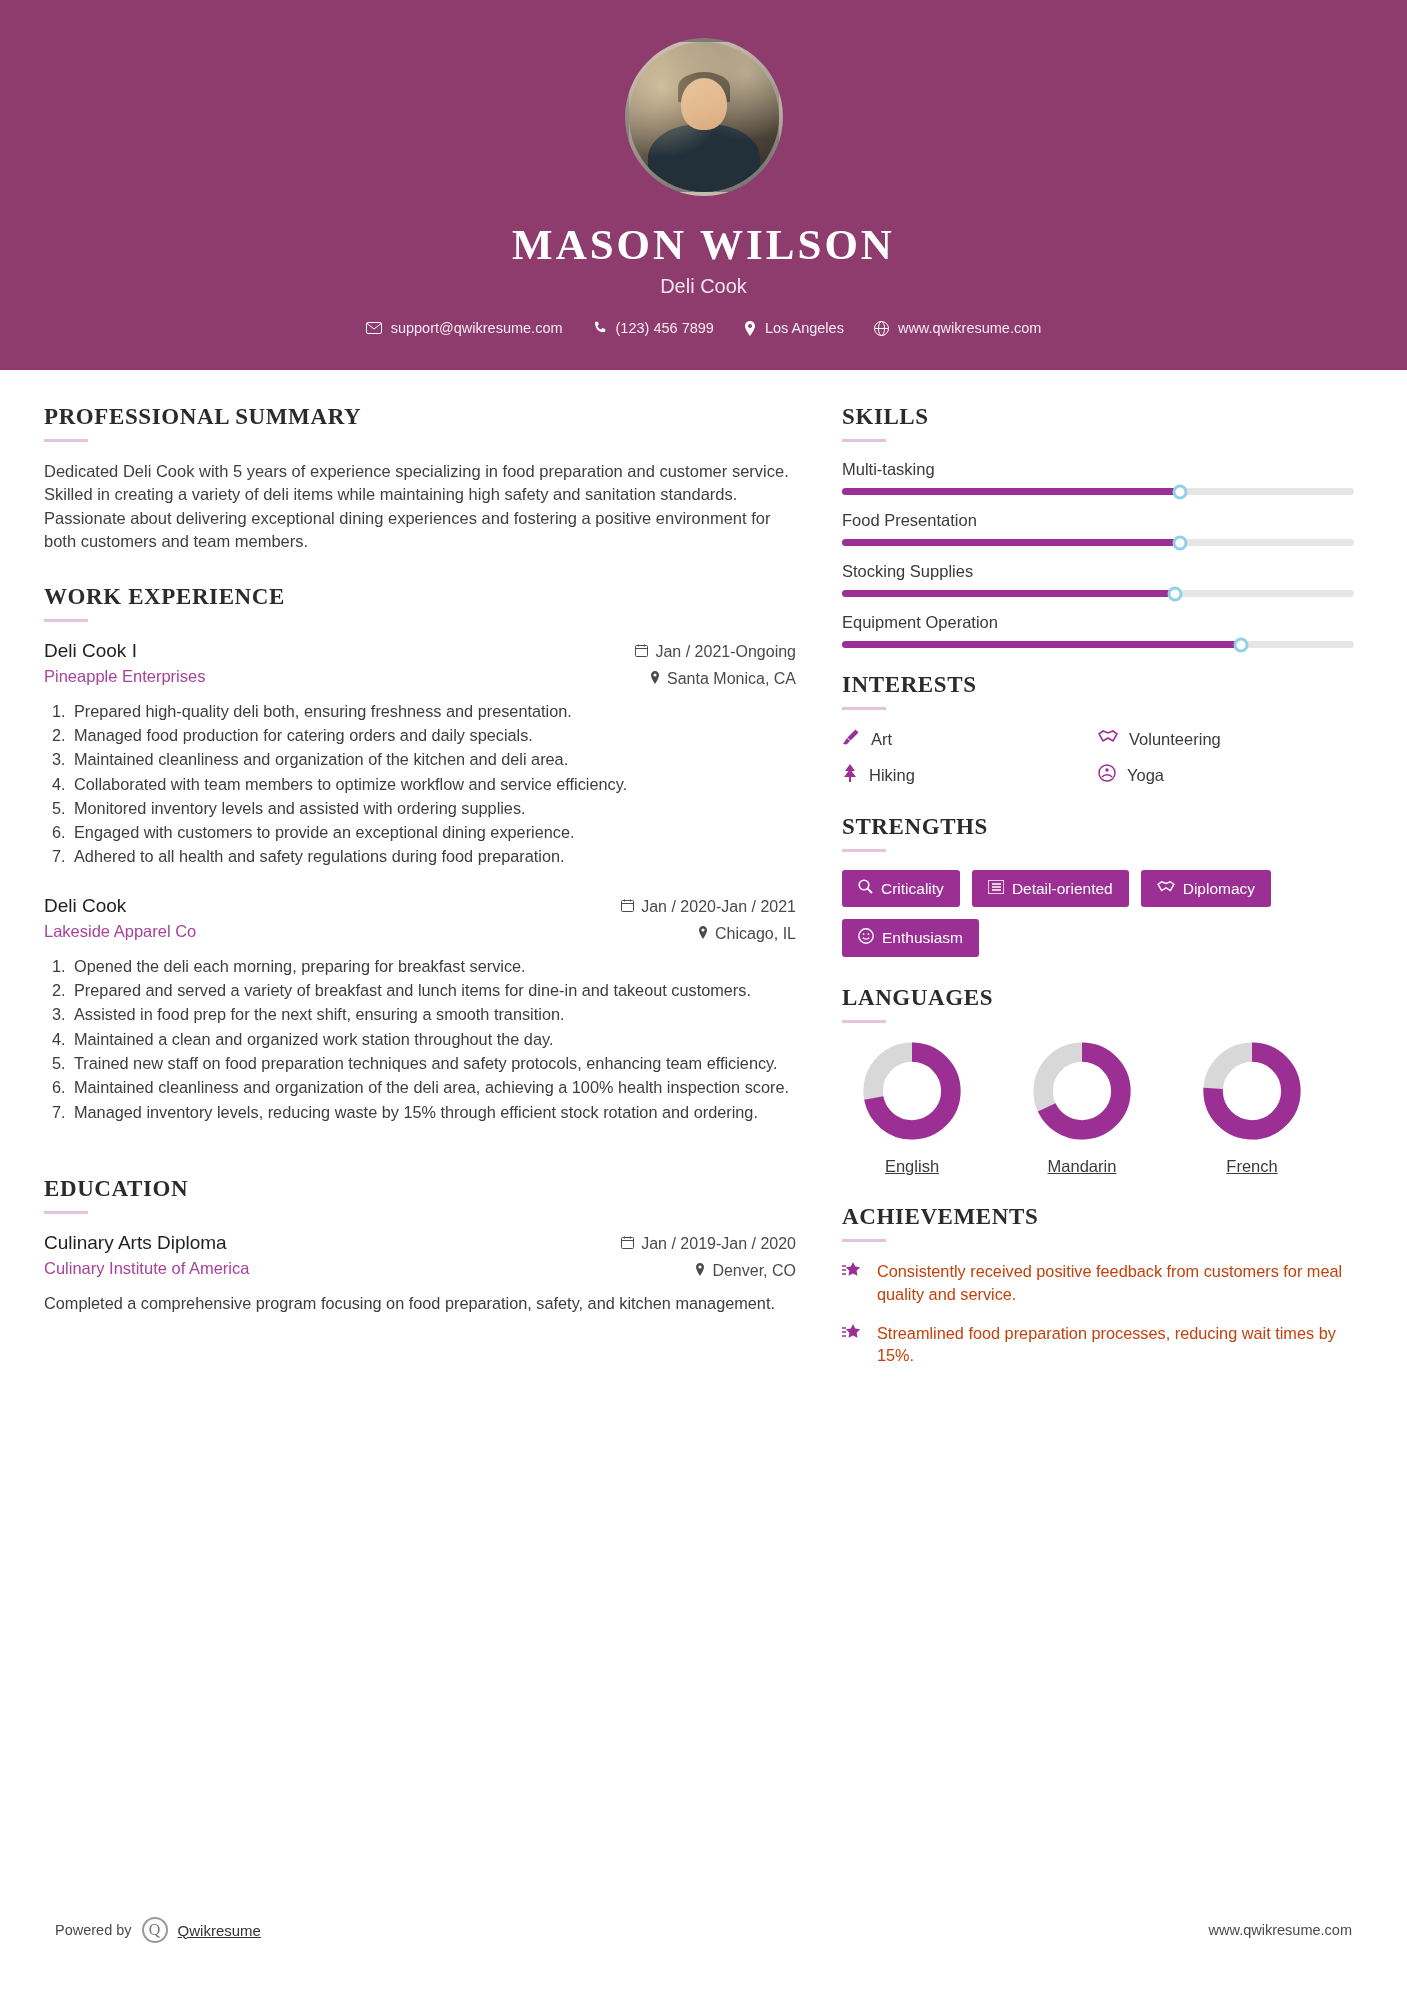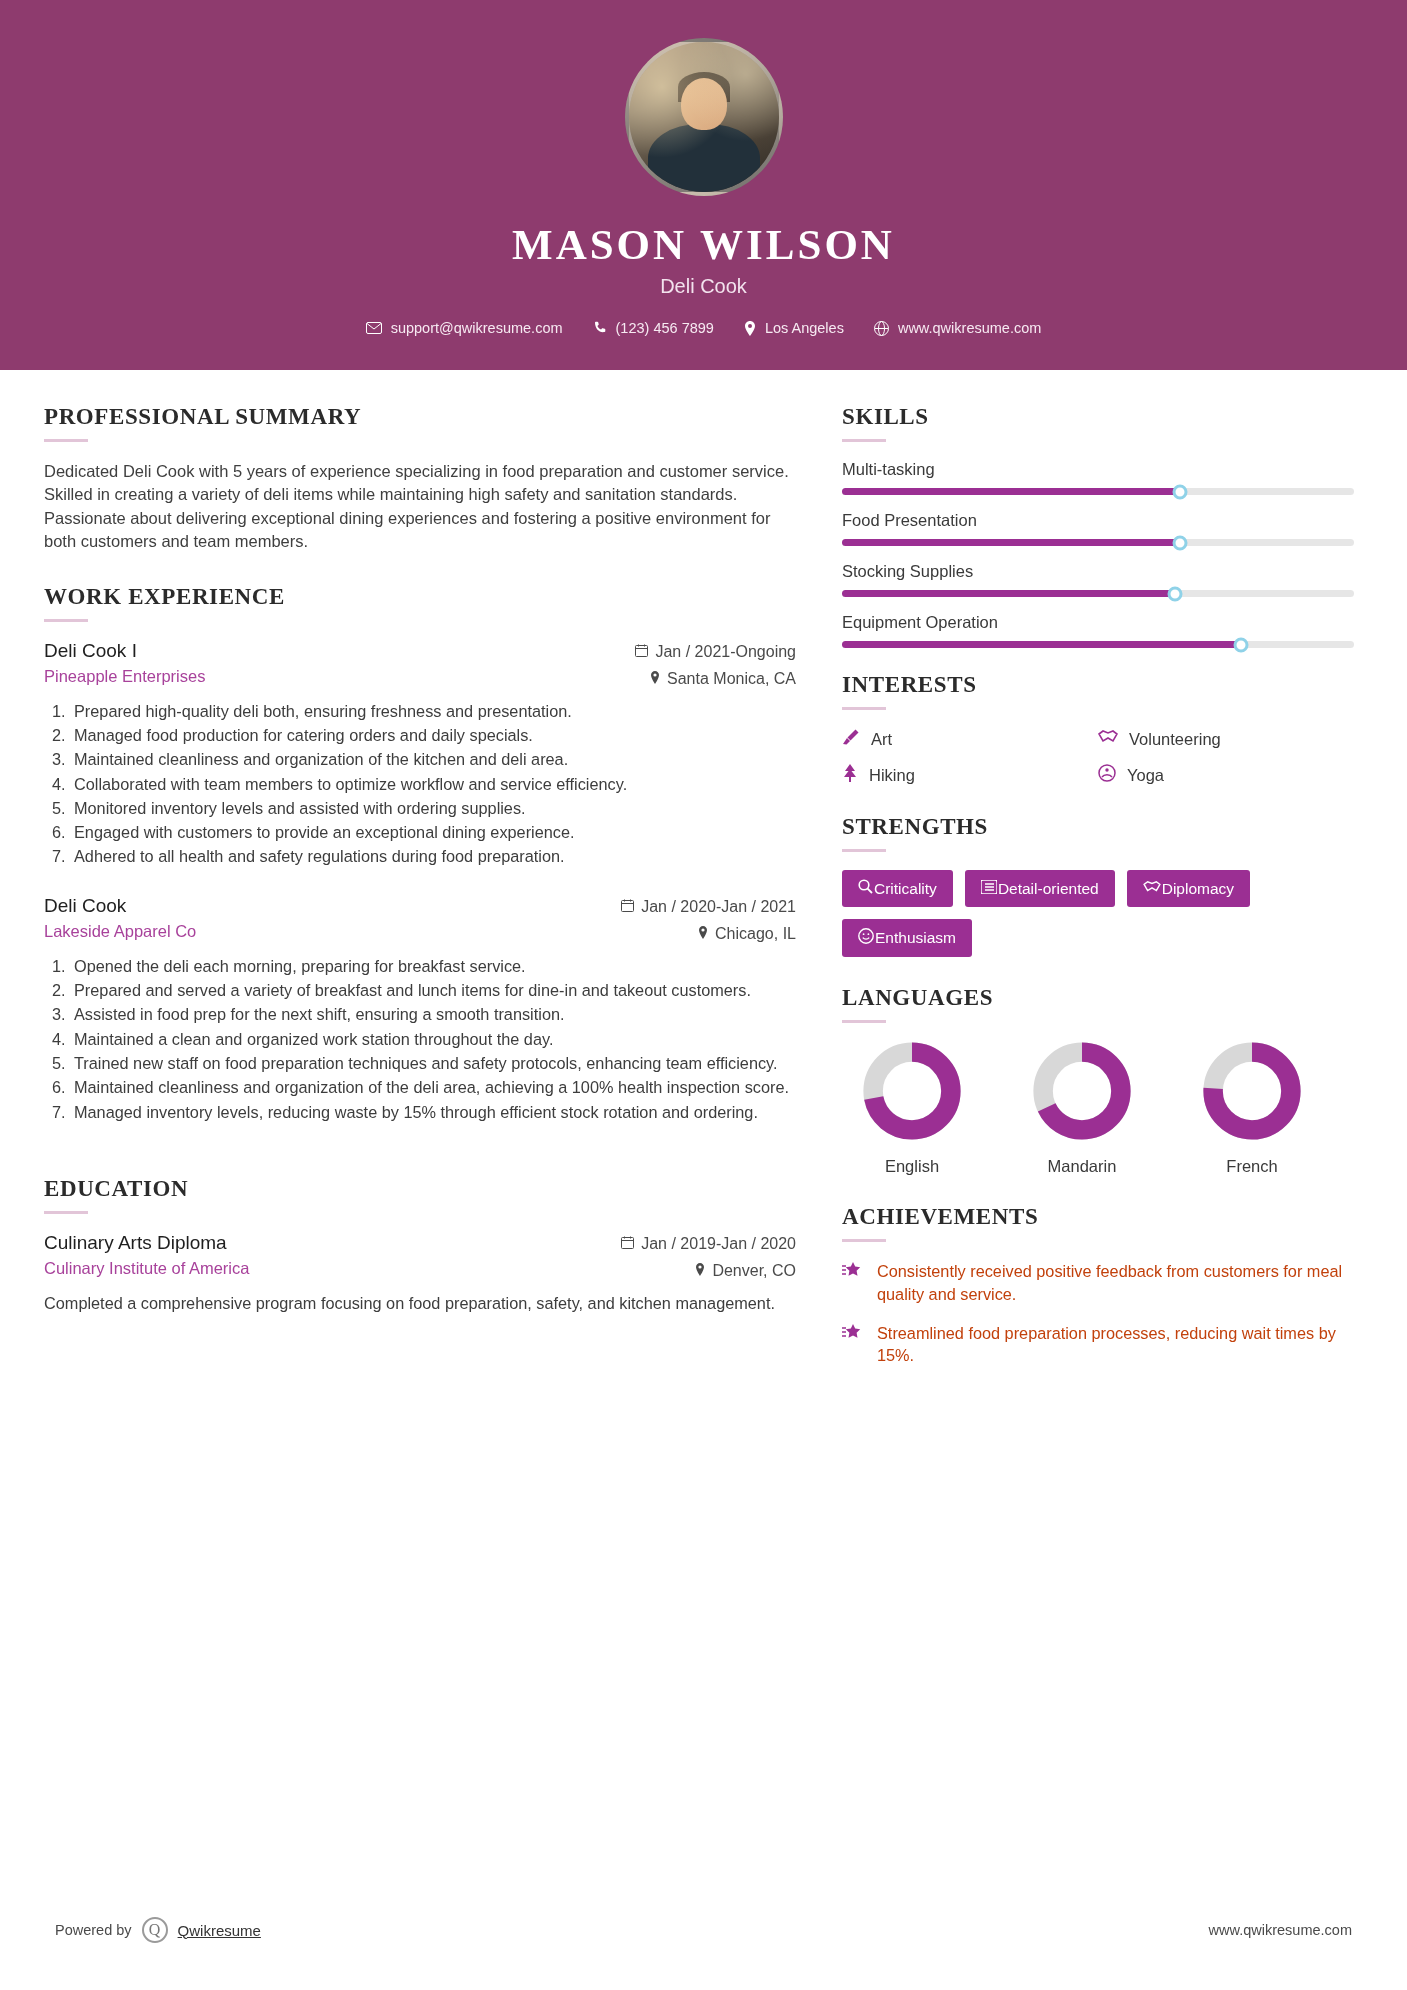--- a/index.html
+++ b/index.html
@@ -149,30 +149,30 @@
     transform: translate(-50%, -50%);
   }
 
   
   .interests { display: grid; grid-template-columns: 1fr 1fr; row-gap: 14px; margin-bottom: 6px; }
   .interest { display:flex; align-items:center; gap: 11px; font-size: 16.5px; color:#3a3a3a; }
 
   
   .strengths { display: flex; flex-wrap: wrap; gap: 12px; }
   .chip {
-    display: inline-flex; align-items: center; gap: 1px;
+    display: inline-flex; align-items: center; gap: 8px;
     background: #9b2f93; color:#fff;
     padding: 9px 16px;
     font-size: 15.5px;
     border-radius: 3px;
   }
 
   
   .langs { display:flex; gap: 30px; justify-content: flex-start; margin-top: 14px; }
-  .lang { width: 140px; text-align:center; }
+  .lang { width: 140px; text-align:center;text-decoration:underline; }
   .lang .label { font-size: 16.5px; margin-top: 12px; color:#3a3a3a; }
 
   
   .ach { display:flex; gap: 13px; margin-bottom: 16px; }
   .ach .txt { font-size: 16.3px; line-height: 1.4; color:#c2410c; }
 
   
   .footer {
     position: absolute; left: 0; right: 0; bottom: 0;
     height: 120px;

